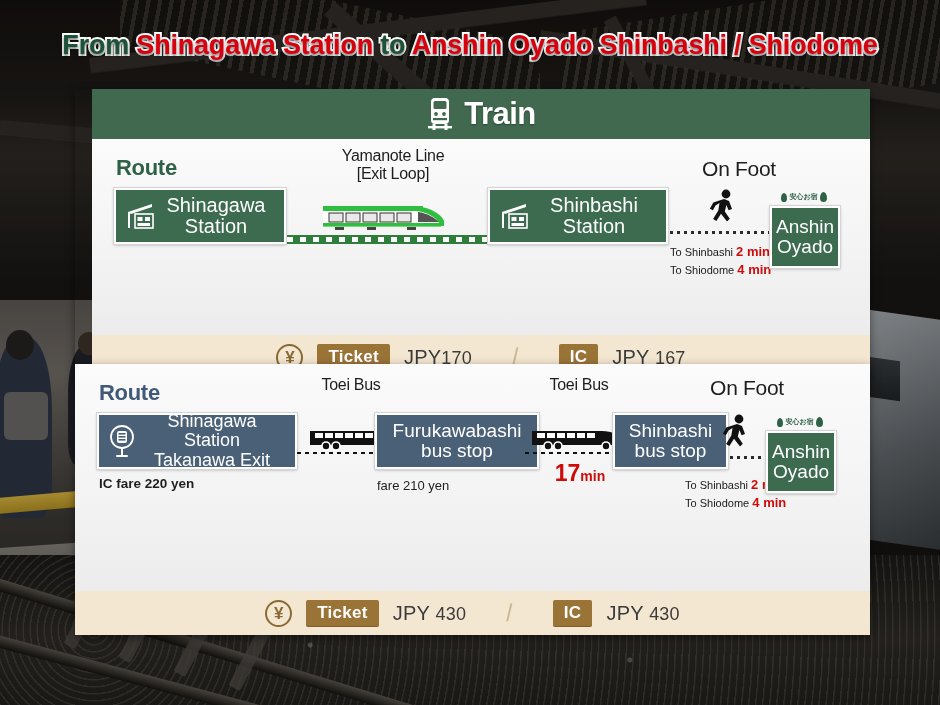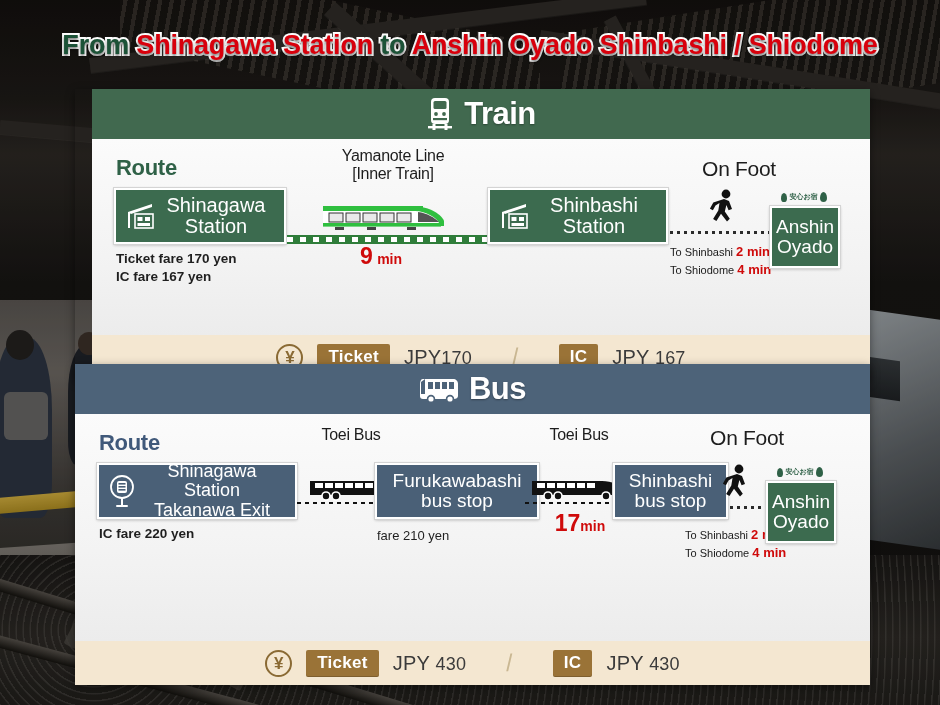--- a/index.html
+++ b/index.html
@@ -242,26 +242,23 @@
         <path d="M3 11 L27 3 L27 6 L6 13 Z" fill="#fff"></path>
         <rect x="3" y="11" width="2" height="16" fill="#fff"></rect>
         <rect x="10" y="13" width="18" height="14" fill="none" stroke="#fff" stroke-width="1.6"></rect>
         <rect x="12.5" y="16" width="5" height="4" fill="#fff"></rect>
         <rect x="20" y="16" width="5" height="4" fill="#fff"></rect>
         <rect x="12.5" y="22" width="12.5" height="3" fill="#fff"></rect>
       </svg>
       <span class="txt"><span>Shinagawa</span><br><span>Station</span></span>
     </div>
 
-    <span class="fare-note" style="left:24px; top:111px;">
-      <span>Ticket fare 170 yen</span><br><span>IC fare 167 yen</span>
-    </span>
 
     <div class="seg-title" style="left:206px; top:8px; width:190px;">
-      <span>Yamanote Line</span><br><span>[Inner Train]</span>
+      <span>Yamanote Line</span><br><span>[Exit Loop]</span>
     </div>
 
     <div class="dash-green" style="left:195px; top:96px; width:202px;"></div>
 
     <svg width="125" height="36" viewBox="0 0 125 36" style="position:absolute; left:229px; top:62px;">
       <path d="M2 6 h95 c12 0 24 8 26 14 v5 H2 Z" fill="#2fbf3f"></path>
       <path d="M2 10 h92 c11 0 22 7 24 12 H2 Z" fill="#fff"></path>
       <rect x="2" y="5" width="100" height="5" fill="#2fbf3f"></rect>
       <g fill="#e9e9e9" stroke="#333" stroke-width="1">
         <rect x="8" y="12" width="14" height="9"></rect>
@@ -272,23 +269,20 @@
       </g>
       <path d="M97 11 c9 1 17 6 21 10 h-21 Z" fill="#555"></path>
       <rect x="2" y="23" width="118" height="2.6" fill="#2fbf3f"></rect>
       <g fill="#444">
         <rect x="14" y="26" width="9" height="3"></rect>
         <rect x="46" y="26" width="9" height="3"></rect>
         <rect x="86" y="26" width="9" height="3"></rect>
       </g>
     </svg>
 
-    <div class="mins" style="left:224px; top:104px; width:130px;">
-      <span class="n">9</span> <span class="u">min</span>
-    </div>
 
     <div class="stbox box-green" style="left:396px; top:49px; width:180px; height:56px;">
       <svg width="32" height="30" viewBox="0 0 32 30">
         <path d="M3 11 L27 3 L27 6 L6 13 Z" fill="#fff"></path>
         <rect x="3" y="11" width="2" height="16" fill="#fff"></rect>
         <rect x="10" y="13" width="18" height="14" fill="none" stroke="#fff" stroke-width="1.6"></rect>
         <rect x="12.5" y="16" width="5" height="4" fill="#fff"></rect>
         <rect x="20" y="16" width="5" height="4" fill="#fff"></rect>
         <rect x="12.5" y="22" width="12.5" height="3" fill="#fff"></rect>
       </svg>
@@ -325,35 +319,20 @@
     <span class="badge">Ticket</span>
     <span class="fare-amt"><b>JPY</b><i>170</i></span>
     <span class="slash">/</span>
     <span class="badge">IC</span>
     <span class="fare-amt"><b>JPY</b> <i>167</i></span>
   </div>
 </div>
 
 <div class="panel" id="bus-panel">
 
-  <div class="panel-head head-bus">
-    <svg width="40" height="28" viewBox="0 0 40 28">
-      <path d="M4 4 h30 c3 0 5 2 5 5 v12 c0 2 -2 3 -4 3 H4 c-2 0 -3 -1 -3 -3 V9 c0-3 1-5 3-5 Z" fill="#fff"></path>
-      <path d="M2 7 l4 -3 v15 l-4 0 Z" fill="#4d6379"></path>
-      <g fill="#4d6379">
-        <rect x="9" y="7" width="5" height="7"></rect>
-        <rect x="16" y="7" width="5" height="7"></rect>
-        <rect x="23" y="7" width="5" height="7"></rect>
-        <rect x="30" y="7" width="5" height="7"></rect>
-      </g>
-      <circle cx="12" cy="24" r="3.4" fill="#fff" stroke="#4d6379" stroke-width="1.6"></circle>
-      <circle cx="31" cy="24" r="3.4" fill="#fff" stroke="#4d6379" stroke-width="1.6"></circle>
-    </svg>
-    <span class="head-label">Bus</span>
-  </div>
 
   <div class="panel-body">
 
     <span class="route-label rl-blue" style="left:24px; top:16px;">Route</span>
 
     <div class="stbox box-blue" style="left:22px; top:49px; width:200px; height:56px;">
       <svg width="30" height="34" viewBox="0 0 30 34">
         <circle cx="14" cy="13" r="11" fill="none" stroke="#fff" stroke-width="1.8"></circle>
         <rect x="9" y="7" width="10" height="12" rx="2" fill="#fff"></rect>
         <g fill="#4a6077">

